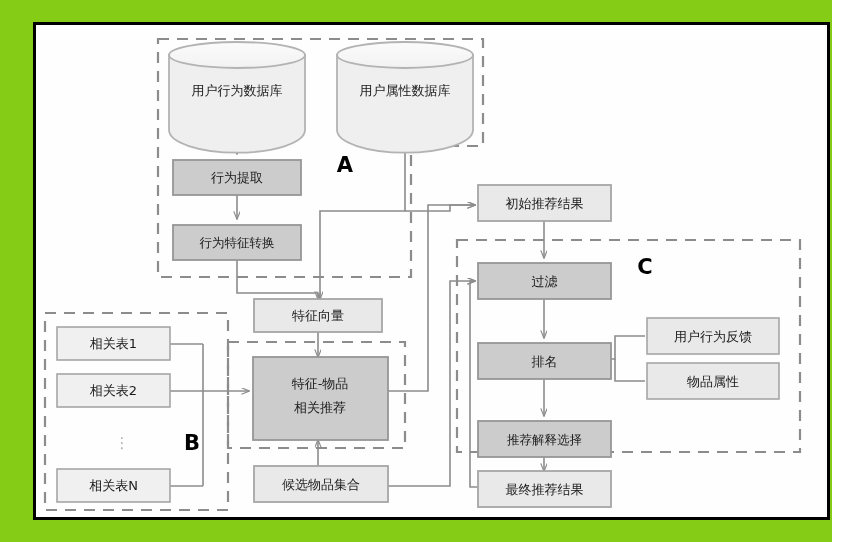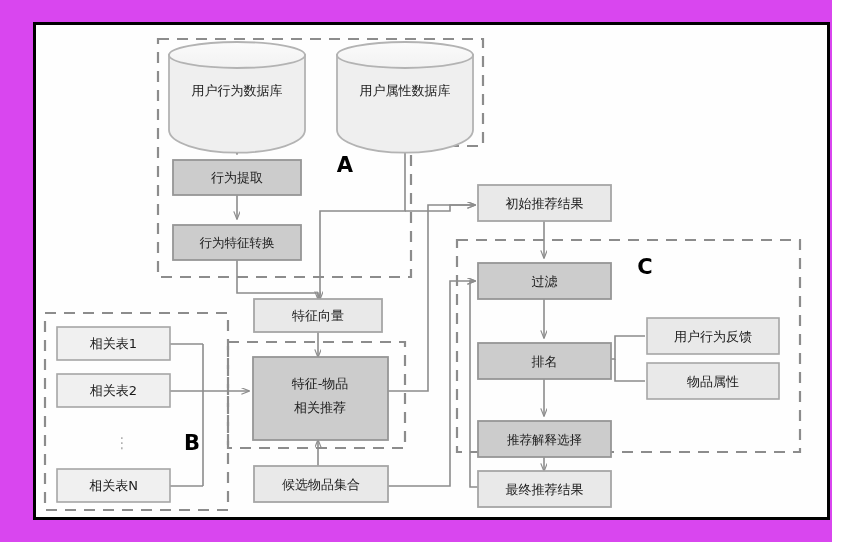--- a/index.html
+++ b/index.html
@@ -1,18 +1,18 @@
 <!DOCTYPE html>
 <html><head>
 <meta charset="utf-8">
 <style>
   html,body{margin:0;padding:0;background:#ffffff;}
   body{width:863px;height:542px;overflow:hidden;
        font-family:"DejaVu Sans","Liberation Sans",sans-serif;}
-  #canvas{position:relative;width:832px;height:542px;background:#d946ef;}
+  #canvas{position:relative;width:832px;height:542px;background:#84cc16;}
   svg{display:block;}
   .nodetext{font-family:"DejaVu Sans","Liberation Sans",sans-serif;
             font-size:13px;fill:#1a1a1a;text-anchor:middle;dominant-baseline:middle;}
   .nodetext.small{font-size:12.5px;}
   .grouplabel{font-family:"DejaVu Sans","Liberation Sans",sans-serif;
               font-size:21px;font-weight:bold;fill:#000;text-anchor:middle;dominant-baseline:middle;}
 </style>
 </head>
 <body>
 

